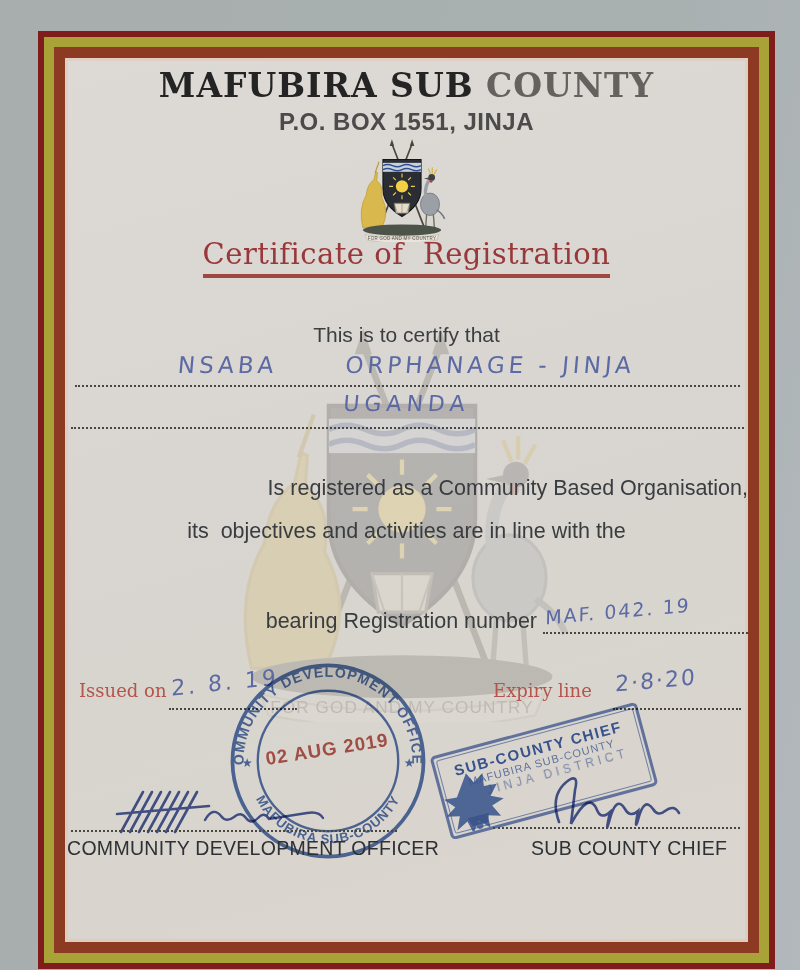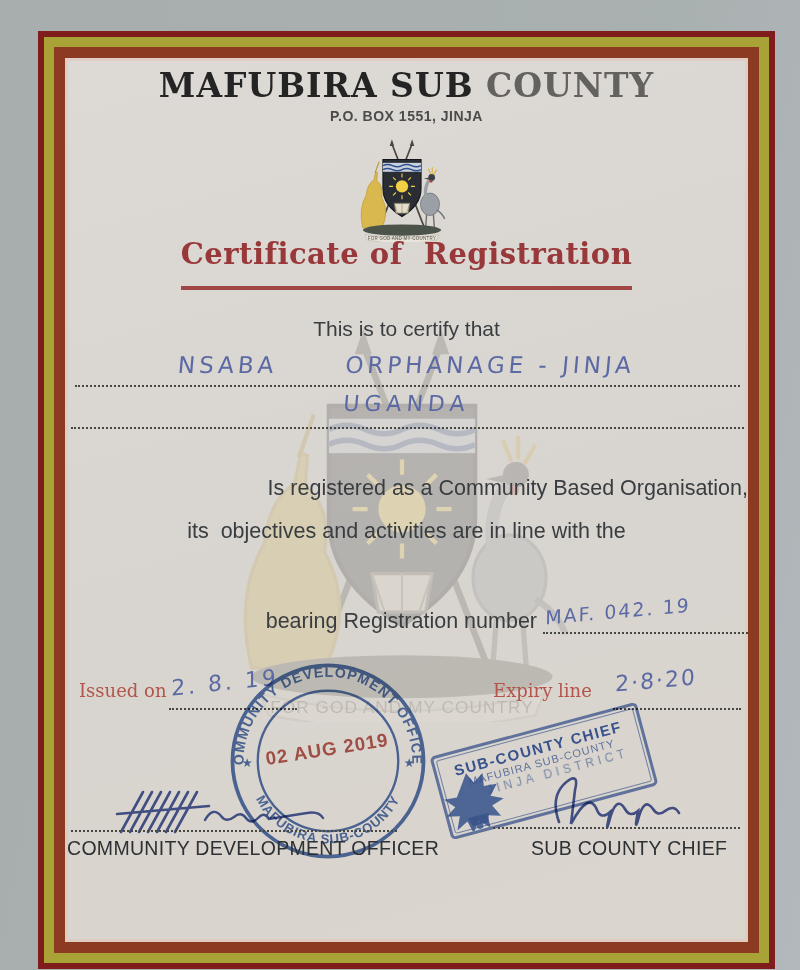--- a/index.html
+++ b/index.html
@@ -9,28 +9,28 @@
   .b-yellow{position:absolute;inset:6px;background:#a9a237;}
   .b-maroon{position:absolute;inset:16px;background:#8c3a22;}
   .paper{position:absolute;inset:27px;background:linear-gradient(165deg,#ddd9d4 0%,#d8d4cf 55%,#dad5cd 100%);
     box-shadow:inset 0 0 0 3px rgba(232,188,170,.35);overflow:hidden;}
   .abs{position:absolute;}
   .ctr{left:0;right:0;text-align:center;}
 
   
   .org-name{top:8px;font-family:"DejaVu Serif",serif;font-weight:bold;font-size:33px;letter-spacing:1px;color:#242424;white-space:pre;}
   .org-name .fade{color:#63625e;}
-  .org-addr{top:50px;font-size:14px;font-weight:bold;color:#4b4b4b;letter-spacing:.5px;}
+  .org-addr{top:50px;font-size:24px;font-weight:bold;color:#4b4b4b;letter-spacing:.5px;}
   .emblem-top{left:281px;top:80px;width:112px;height:104px;}
 
   .cert-title-wrap{top:179px;}
-  .cert-title{display:inline-block;font-family:"DejaVu Serif",serif;font-weight:bold;font-size:29px;color:#98383a;
-    border-bottom:4px solid #a04743;padding-bottom:15px;letter-spacing:.5px;white-space:pre;}
+  .cert-title{display:inline-block;font-family:"DejaVu Serif",serif;font-weight:normal;font-size:29px;color:#98383a;
+    border-bottom:4px solid #a04743;padding-bottom:3px;letter-spacing:.5px;white-space:pre;}
 
-  .certify{top:259px;font-size:21px;color:#3b3e40;}
+  .certify{top:265px;font-size:21px;color:#3b3e40;}
 
   
   .hand{font-family:"DejaVu Sans",sans-serif;color:#5b69a4;transform:skewX(-5deg);}
   .hand-name1{top:294px;font-size:23px;letter-spacing:4px;white-space:pre;}
   .hand-name2{top:333px;font-size:22px;letter-spacing:5px;}
   .dotline{border-bottom:2px dotted #474742;height:0;}
   .dl-1{left:10px;right:8px;top:327px;}
   .dl-2{left:6px;right:4px;top:369px;}
 
   

